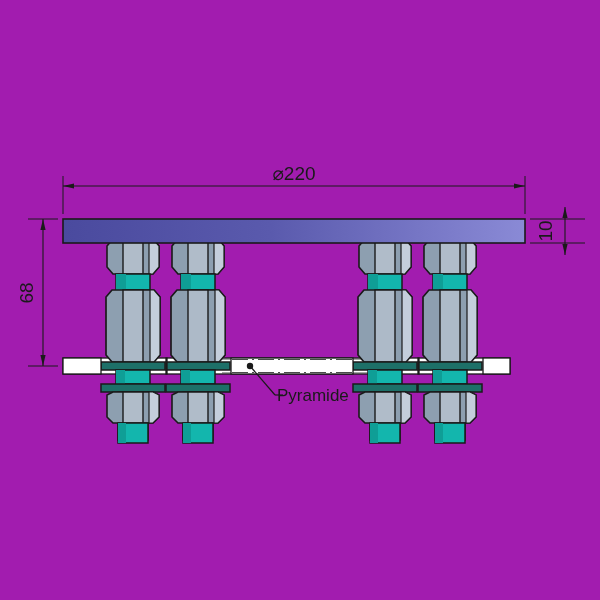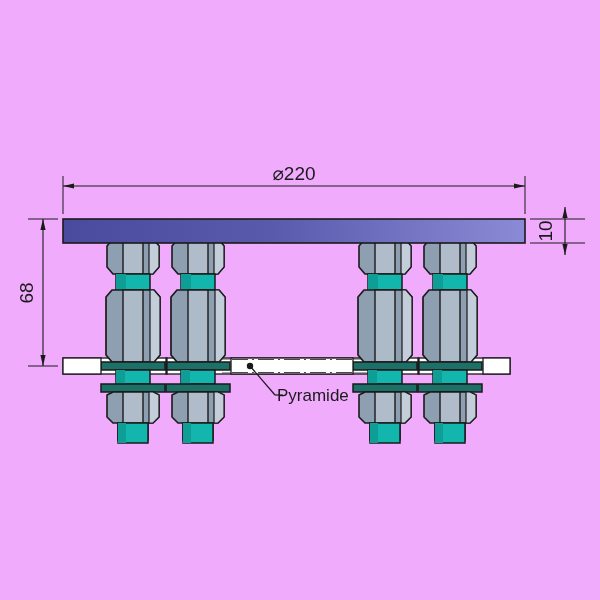--- a/index.html
+++ b/index.html
@@ -1,18 +1,18 @@
 <!DOCTYPE html>
 <html><head>
 <meta charset="utf-8">
 <style>
   html,body{margin:0;padding:0;background:#ffffff;}
   body{width:600px;height:600px;overflow:hidden;
        font-family:"Liberation Sans",sans-serif;}
-  #stage{position:relative;width:600px;height:600px;background:#f0abfc;}
+  #stage{position:relative;width:600px;height:600px;background:#a21caf;}
   svg{display:block;}
   .dimtext{font-family:"Liberation Sans",sans-serif;font-size:19px;fill:#1a1a1a;}
   .leadtext{font-family:"Liberation Sans",sans-serif;font-size:17px;fill:#1a1a1a;}
 </style>
 </head>
 <body>
 
 <div id="stage">
 <svg width="600" height="600" viewBox="0 0 600 600">
 

